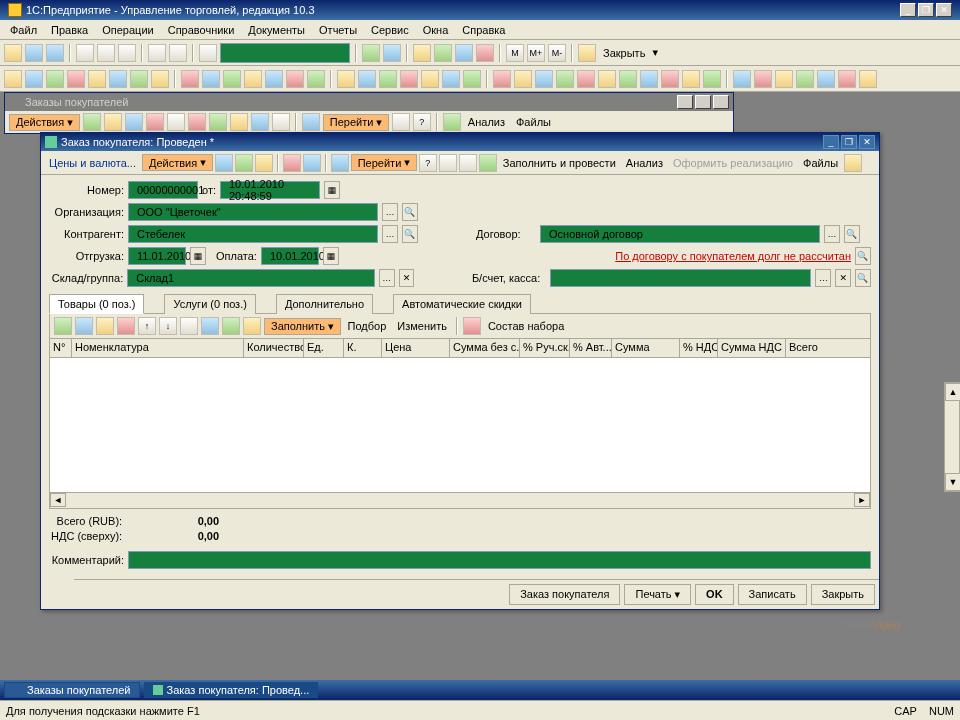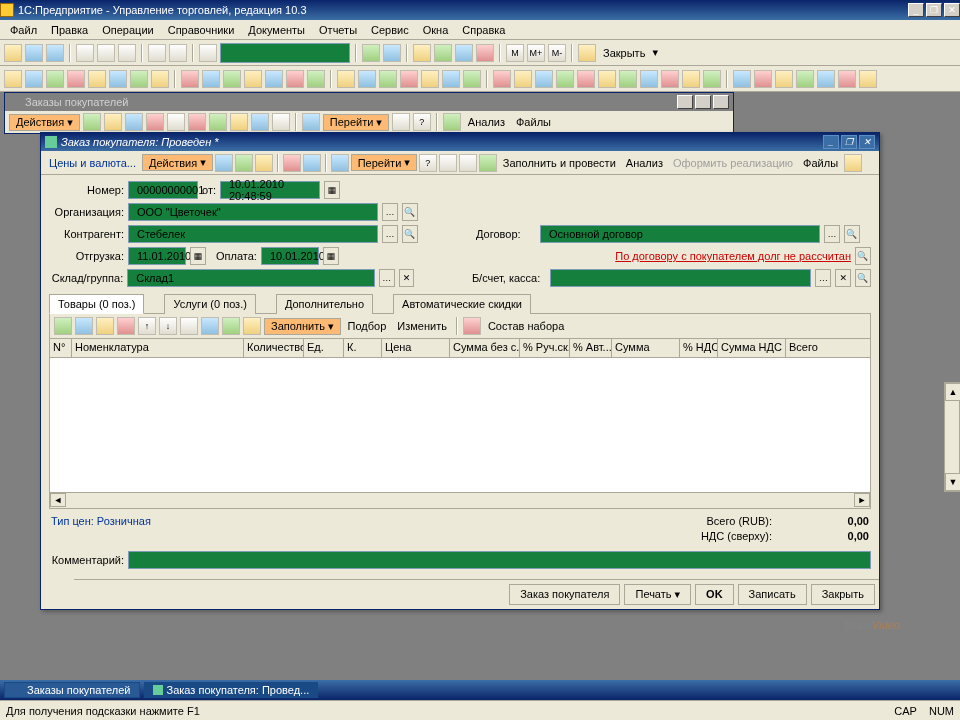--- a/index.html
+++ b/index.html
@@ -1,38 +1,38 @@
 <!DOCTYPE html>
 <html><head>
 <meta charset="utf-8">
 <style>
 * { box-sizing: border-box; margin: 0; padding: 0; font-family: Tahoma, Arial, sans-serif; font-size: 11px; }
 body { background: #3b6ea5; overflow: hidden; width: 960px; height: 720px; position: relative; }
-.titlebar { background: linear-gradient(#0a246a,#3b6ea5); color: #fff; height: 20px; display: flex; align-items: center; padding: 0 0; justify-content: space-between; }
+.titlebar { background: linear-gradient(#0a246a,#3b6ea5); color: #fff; height: 20px; display: flex; align-items: center; padding: 0 8px; justify-content: space-between; }
 .titlebar-left { display: flex; align-items: center; gap: 4px; }
 .titlebar .ico { width: 14px; height: 14px; background: #fc3; border: 1px solid #996600; display: inline-block; }
 .winbtns { display: flex; gap: 2px; }
 .winbtn { width: 16px; height: 14px; background: #d4d0c8; border: 1px solid #fff; border-right-color: #404040; border-bottom-color: #404040; display: flex; align-items: center; justify-content: center; font-size: 9px; }
 .menubar { background: #ece9d8; height: 20px; display: flex; align-items: center; padding: 0 4px; gap: 2px; border-bottom: 1px solid #aca899; }
 .menubar span { padding: 2px 6px; cursor: default; }
 .toolbar { background: #ece9d8; height: 26px; display: flex; align-items: center; padding: 0 4px; gap: 3px; border-bottom: 1px solid #aca899; }
 .tbtn { width: 18px; height: 18px; background: linear-gradient(#fefefe,#e0ddd0); border: 1px solid #c0bdb0; display: flex; align-items: center; justify-content: center; font-size: 9px; }
 .tbtn.v1 { background: linear-gradient(#fff0c0,#f0d080); }
 .tbtn.v2 { background: linear-gradient(#c8e8ff,#90c0e0); }
 .tbtn.v3 { background: linear-gradient(#d0f0c0,#a0d080); }
 .tbtn.v4 { background: linear-gradient(#ffd0d0,#e09090); }
 .tsep { width: 2px; height: 18px; border-left: 1px solid #aca899; border-right: 1px solid #fff; margin: 0 2px; }
 .ttext { padding: 2px 4px; }
 .desktop { position: absolute; top: 92px; left: 0; right: 0; bottom: 40px; background: #808080; }
 .bgwin { position: absolute; left: 4px; top: 0; width: 730px; background: #ece9d8; border: 1px solid #0a246a; }
 .bgwin .wtitle { background: #808080; color: #d0d0d0; height: 18px; display: flex; align-items: center; padding: 0 4px; justify-content: space-between; }
 .bgbar { background: #ece9d8; height: 22px; display: flex; align-items: center; padding: 2px 4px; gap: 3px; }
 .dropbtn { background: #fdba74; border: 1px solid #aca899; padding: 1px 6px; display: flex; align-items: center; gap: 3px; }
 .docwin { position: absolute; left: 40px; top: 40px; width: 840px; background: #ece9d8; border: 1px solid #0a246a; box-shadow: 2px 2px 4px rgba(0,0,0,.3); }
-.docwin .wtitle { background: linear-gradient(#0a246a,#3b6ea5); color: #fff; height: 18px; display: flex; align-items: center; padding: 0 4px; justify-content: space-between; font-style: italic; }
+.docwin .wtitle { background: linear-gradient(#0a246a,#3b6ea5); color: #fff; height: 18px; display: flex; align-items: center; padding: 0 4px; justify-content: space-between; }
 .docbar { background: #ece9d8; height: 24px; display: flex; align-items: center; padding: 2px 4px; gap: 2px; border-bottom: 1px solid #aca899; }
 .docbar .lnk { color: #003399; padding: 2px 4px; }
 .docbar .disabled { color: #9e9e9e; }
 .form { padding: 6px 8px; }
 .row { display: flex; align-items: center; margin-bottom: 4px; gap: 4px; }
 .lbl { width: 75px; text-align: right; }
 .fld { background: #15803d; border: 1px solid #7f9db9; height: 18px; padding: 1px 8px; display: flex; align-items: center; }
 .sbtn { width: 16px; height: 18px; background: #ece9d8; border: 1px solid #aca899; display: flex; align-items: center; justify-content: center; font-size: 9px; }
 .tabs { display: flex; border-bottom: 1px solid #aca899; margin-top: 6px; }
 .tab { background: #ece9d8; border: 1px solid #aca899; border-bottom: none; padding: 3px 8px; margin-right: 20px; position: relative; top: 1px; }
@@ -370,21 +370,20 @@
           <div class="gcol" style="width:50px;border-right:none">Всего</div>
         </div>
         <div class="gbody"></div>
         <div class="gscroll">
           <div class="sbtn">◄</div>
           <div class="sbtn">►</div>
         </div>
       </div>
 
       <div class="totals">
-        <div class="totals-left">Тип цен: Розничная</div>
         <div class="totals-right">
           <div class="trow">
               <span>Всего (RUB):</span>
               <span class="val">0,00</span>
             </div>
           <div class="trow">
               <span>НДС (сверху):</span>
               <span class="val">0,00</span>
             </div>
         </div>

